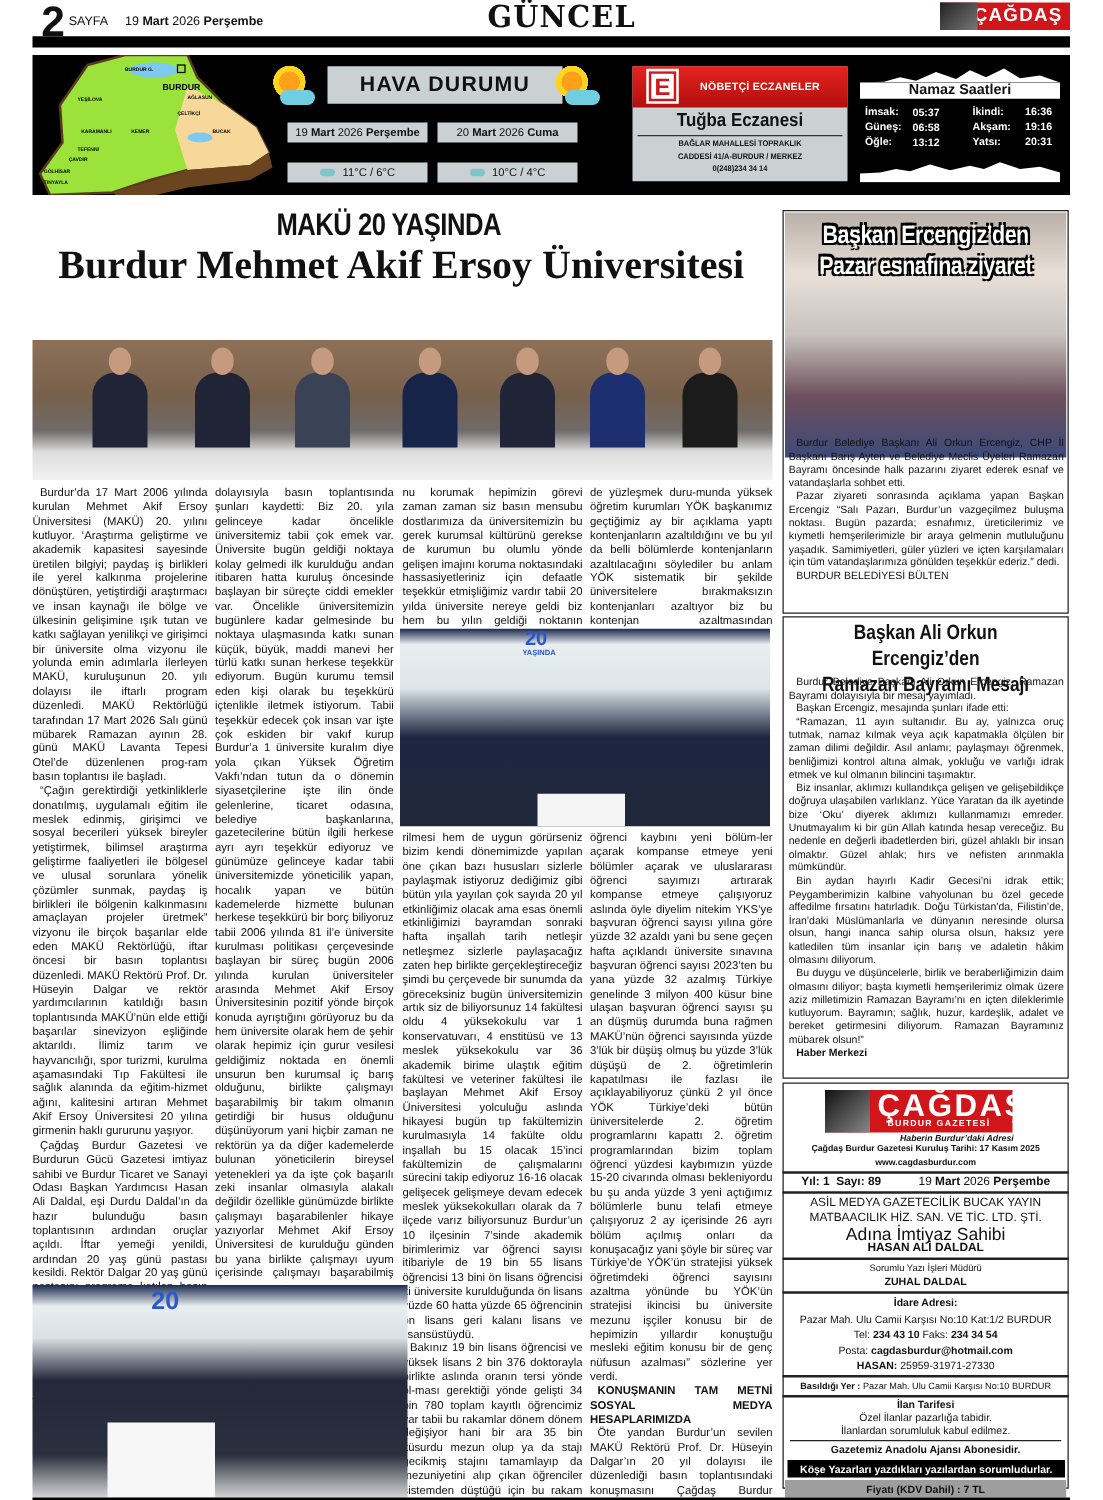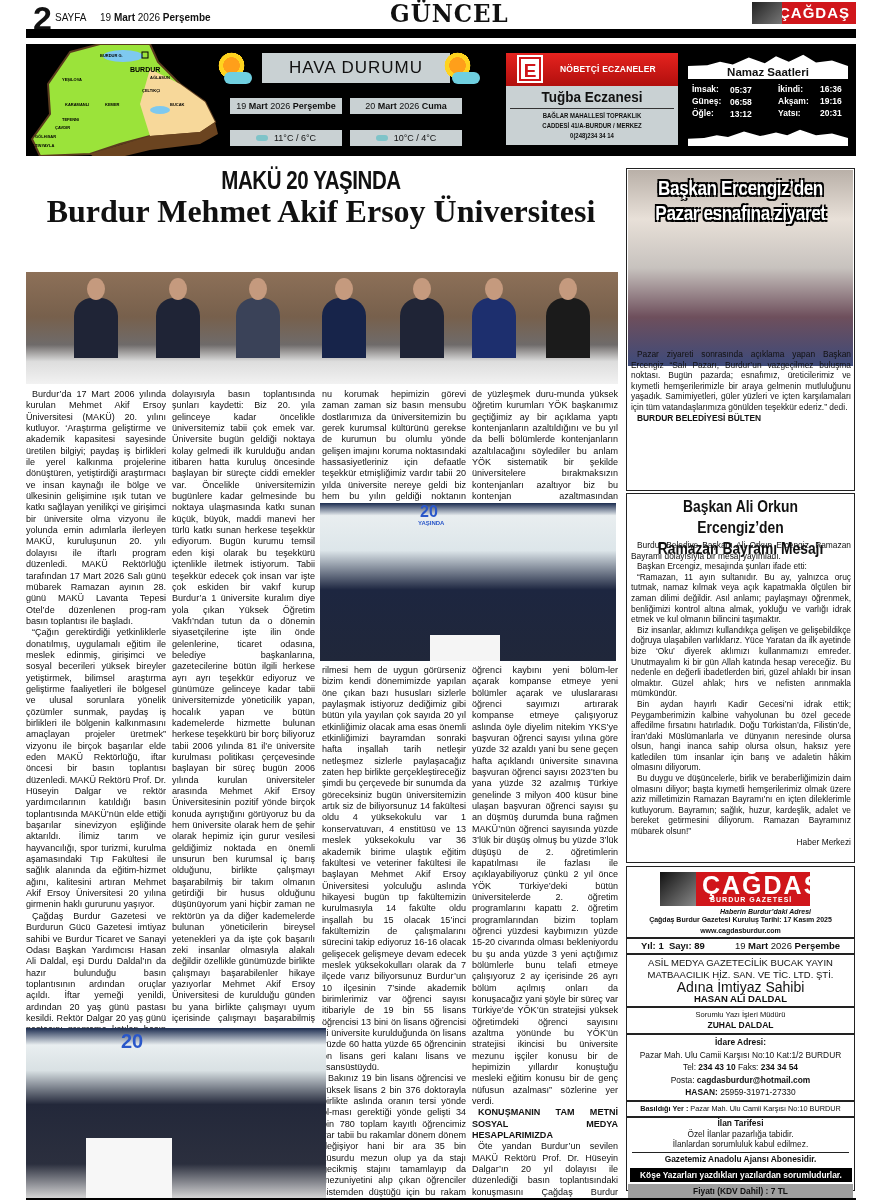--- a/index.html
+++ b/index.html
@@ -11,21 +11,21 @@
 #hdr-date{left:100px;top:12px;font-size:10px}
 #hdr-date b{font-weight:bold}
 #hdr-section{left:390px;top:0;font-family:"DejaVu Serif",serif;font-weight:bold;font-size:23px;letter-spacing:1px;transform:scaleY(1.05)}
 #hdr-logo{left:752px;top:2px;width:104px;height:22px;background:#d0161b;display:flex;align-items:center;justify-content:flex-end;padding-right:6px}
 #hdr-logo .photo{position:absolute;left:0;top:0;width:30px;height:22px;background:linear-gradient(135deg,#222,#777)}
 #hdr-logo .t{color:#fff;font-weight:bold;font-size:15px;letter-spacing:1px;line-height:14px}
 #hdr-bar{left:26px;top:29px;width:830px;height:9px;background:#000}
 
 #strip{left:26px;top:44px;width:830px;height:112px;background:#000}
 #map{left:30px;top:44px;width:190px;height:112px}
-#weather-title{left:262px;top:53px;width:188px;height:30px;background:#c9d1d3;font-weight:normal;font-size:17px;letter-spacing:1px;display:flex;align-items:center;justify-content:center}
+#weather-title{left:262px;top:53px;width:188px;height:30px;background:#c9d1d3;font-weight:bold;font-size:17px;letter-spacing:1px;display:flex;align-items:center;justify-content:center}
 .sun{width:30px;height:30px;border-radius:50%;background:radial-gradient(circle at 45% 45%,#ff9f1a 35%,#ffd31f 36%,#ffd31f 55%,transparent 56%)}
 .cloudlet{position:absolute;width:28px;height:12px;background:#6fcfe0;border-radius:8px}
 .wbox{height:16px;background:#c9d1d3;font-size:9px;display:flex;align-items:center;justify-content:center;gap:6px}
 .wbox b{font-weight:bold}
 .cloud-ic{width:12px;height:6px;background:#7fc4c9;border-radius:5px;display:inline-block}
 #pharm{left:506px;top:53px;width:172px;height:92px;background:#c9d1d3}
 #pharm-top{left:506px;top:53px;width:172px;height:33px;background:linear-gradient(#e6231f,#b10f0d)}
 #pharm-e{left:519px;top:57px;width:22px;height:24px;background:#fff;color:#d0161b;font-weight:bold;font-size:19px;text-align:center;line-height:24px;border:2px solid #d0161b;outline:2px solid #fff}
 #pharm-label{left:560px;top:64px;color:#fff;font-weight:bold;font-size:8.5px;letter-spacing:0.2px}
 #pharm-name{left:506px;top:88px;width:172px;text-align:center;font-weight:bold;font-size:15px;transform:scaleX(.9)}
@@ -214,37 +214,38 @@
   <div style="position:absolute;left:95px;top:2px;font-weight:bold;color:#2a57c9;font-size:20px">20</div>
   <div style="position:absolute;left:60px;top:110px;width:86px;height:60px;background:#f7f7f7"></div>
 </div>
 
 <div class="box" id="box1"></div>
 <div class="photo" id="box1-photo">
   <div class="ov-title" style="top:6px">Başkan Ercengiz’den</div>
   <div class="ov-title" style="top:31px">Pazar esnafına ziyaret</div>
 </div>
 <div class="rtext" style="left:631px;top:349px;width:220px">
+  <p>Burdur Belediye Başkanı Ali Orkun Ercengiz, CHP İl Başkanı Barış Ayten ve Belediye Meclis Üyeleri Ramazan Bayramı öncesinde halk pazarını ziyaret ederek esnaf ve vatandaşlarla sohbet etti.</p>
   <p>Pazar ziyareti sonrasında açıklama yapan Başkan Ercengiz “Salı Pazarı, Burdur’un vazgeçilmez buluşma noktası. Bugün pazarda; esnafımız, üreticilerimiz ve kıymetli hemşerilerimizle bir araya gelmenin mutluluğunu yaşadık. Samimiyetleri, güler yüzleri ve içten karşılamaları için tüm vatandaşlarımıza gönülden teşekkür ederiz.” dedi.</p>
-  <p style="font-weight:bold">BURDUR BELEDİYESİ BÜLTEN</p>
+  <p style="font-weight:normal">BURDUR BELEDİYESİ BÜLTEN</p>
 </div>
 
 <div class="box" id="box2"></div>
 <div class="abs" id="box2-title">
   <div>Başkan Ali Orkun Ercengiz’den</div>
   <div>Ramazan Bayramı Mesajı</div>
 </div>
 <div class="rtext" style="left:631px;top:540px;width:220px">
   <p>Burdur Belediye Başkanı Ali Orkun Ercengiz, Ramazan Bayramı dolayısıyla bir mesaj yayımladı.</p>
   <p>Başkan Ercengiz, mesajında şunları ifade etti:</p>
   <p>“Ramazan, 11 ayın sultanıdır. Bu ay, yalnızca oruç tutmak, namaz kılmak veya açık kapatmakla ölçülen bir zaman dilimi değildir. Asıl anlamı; paylaşmayı öğrenmek, benliğimizi kontrol altına almak, yokluğu ve varlığı idrak etmek ve kul olmanın bilincini taşımaktır.</p>
   <p>Biz insanlar, aklımızı kullandıkça gelişen ve gelişebildikçe doğruya ulaşabilen varlıklarız. Yüce Yaratan da ilk ayetinde bize ‘Oku’ diyerek aklımızı kullanmamızı emreder. Unutmayalım ki bir gün Allah katında hesap vereceğiz. Bu nedenle en değerli ibadetlerden biri, güzel ahlaklı bir insan olmaktır. Güzel ahlak; hırs ve nefisten arınmakla mümkündür.</p>
   <p>Bin aydan hayırlı Kadir Gecesi’ni idrak ettik; Peygamberimizin kalbine vahyolunan bu özel gecede affedilme fırsatını hatırladık. Doğu Türkistan’da, Filistin’de, İran’daki Müslümanlarla ve dünyanın neresinde olursa olsun, hangi inanca sahip olursa olsun, haksız yere katledilen tüm insanlar için barış ve adaletin hâkim olmasını diliyorum.</p>
   <p>Bu duygu ve düşüncelerle, birlik ve beraberliğimizin daim olmasını diliyor; başta kıymetli hemşerilerimiz olmak üzere aziz milletimizin Ramazan Bayramı’nı en içten dileklerimle kutluyorum. Bayramın; sağlık, huzur, kardeşlik, adalet ve bereket getirmesini diliyorum. Ramazan Bayramınız mübarek olsun!”</p>
-  <p style="font-weight:normal;text-align:right">Haber Merkezi</p>
+  <p style="font-weight:bold;text-align:left">Haber Merkezi</p>
 </div>
 
 <div class="box" id="box3"></div>
 <div class="abs" id="masthead-logo">
   <div class="photo-k"></div>
   <div class="t">ÇAĞDAŞ</div>
   <div class="s">BURDUR GAZETESİ</div>
 </div>
 <div class="m-row" style="top:908px;font-size:7px;font-weight:bold;font-style:italic;text-align:right;padding-right:44px">Haberin Burdur’daki Adresi</div>
 <div class="m-row" style="top:916px;font-size:7px;font-weight:bold">Çağdaş Burdur Gazetesi Kuruluş Tarihi: 17 Kasım 2025</div>

